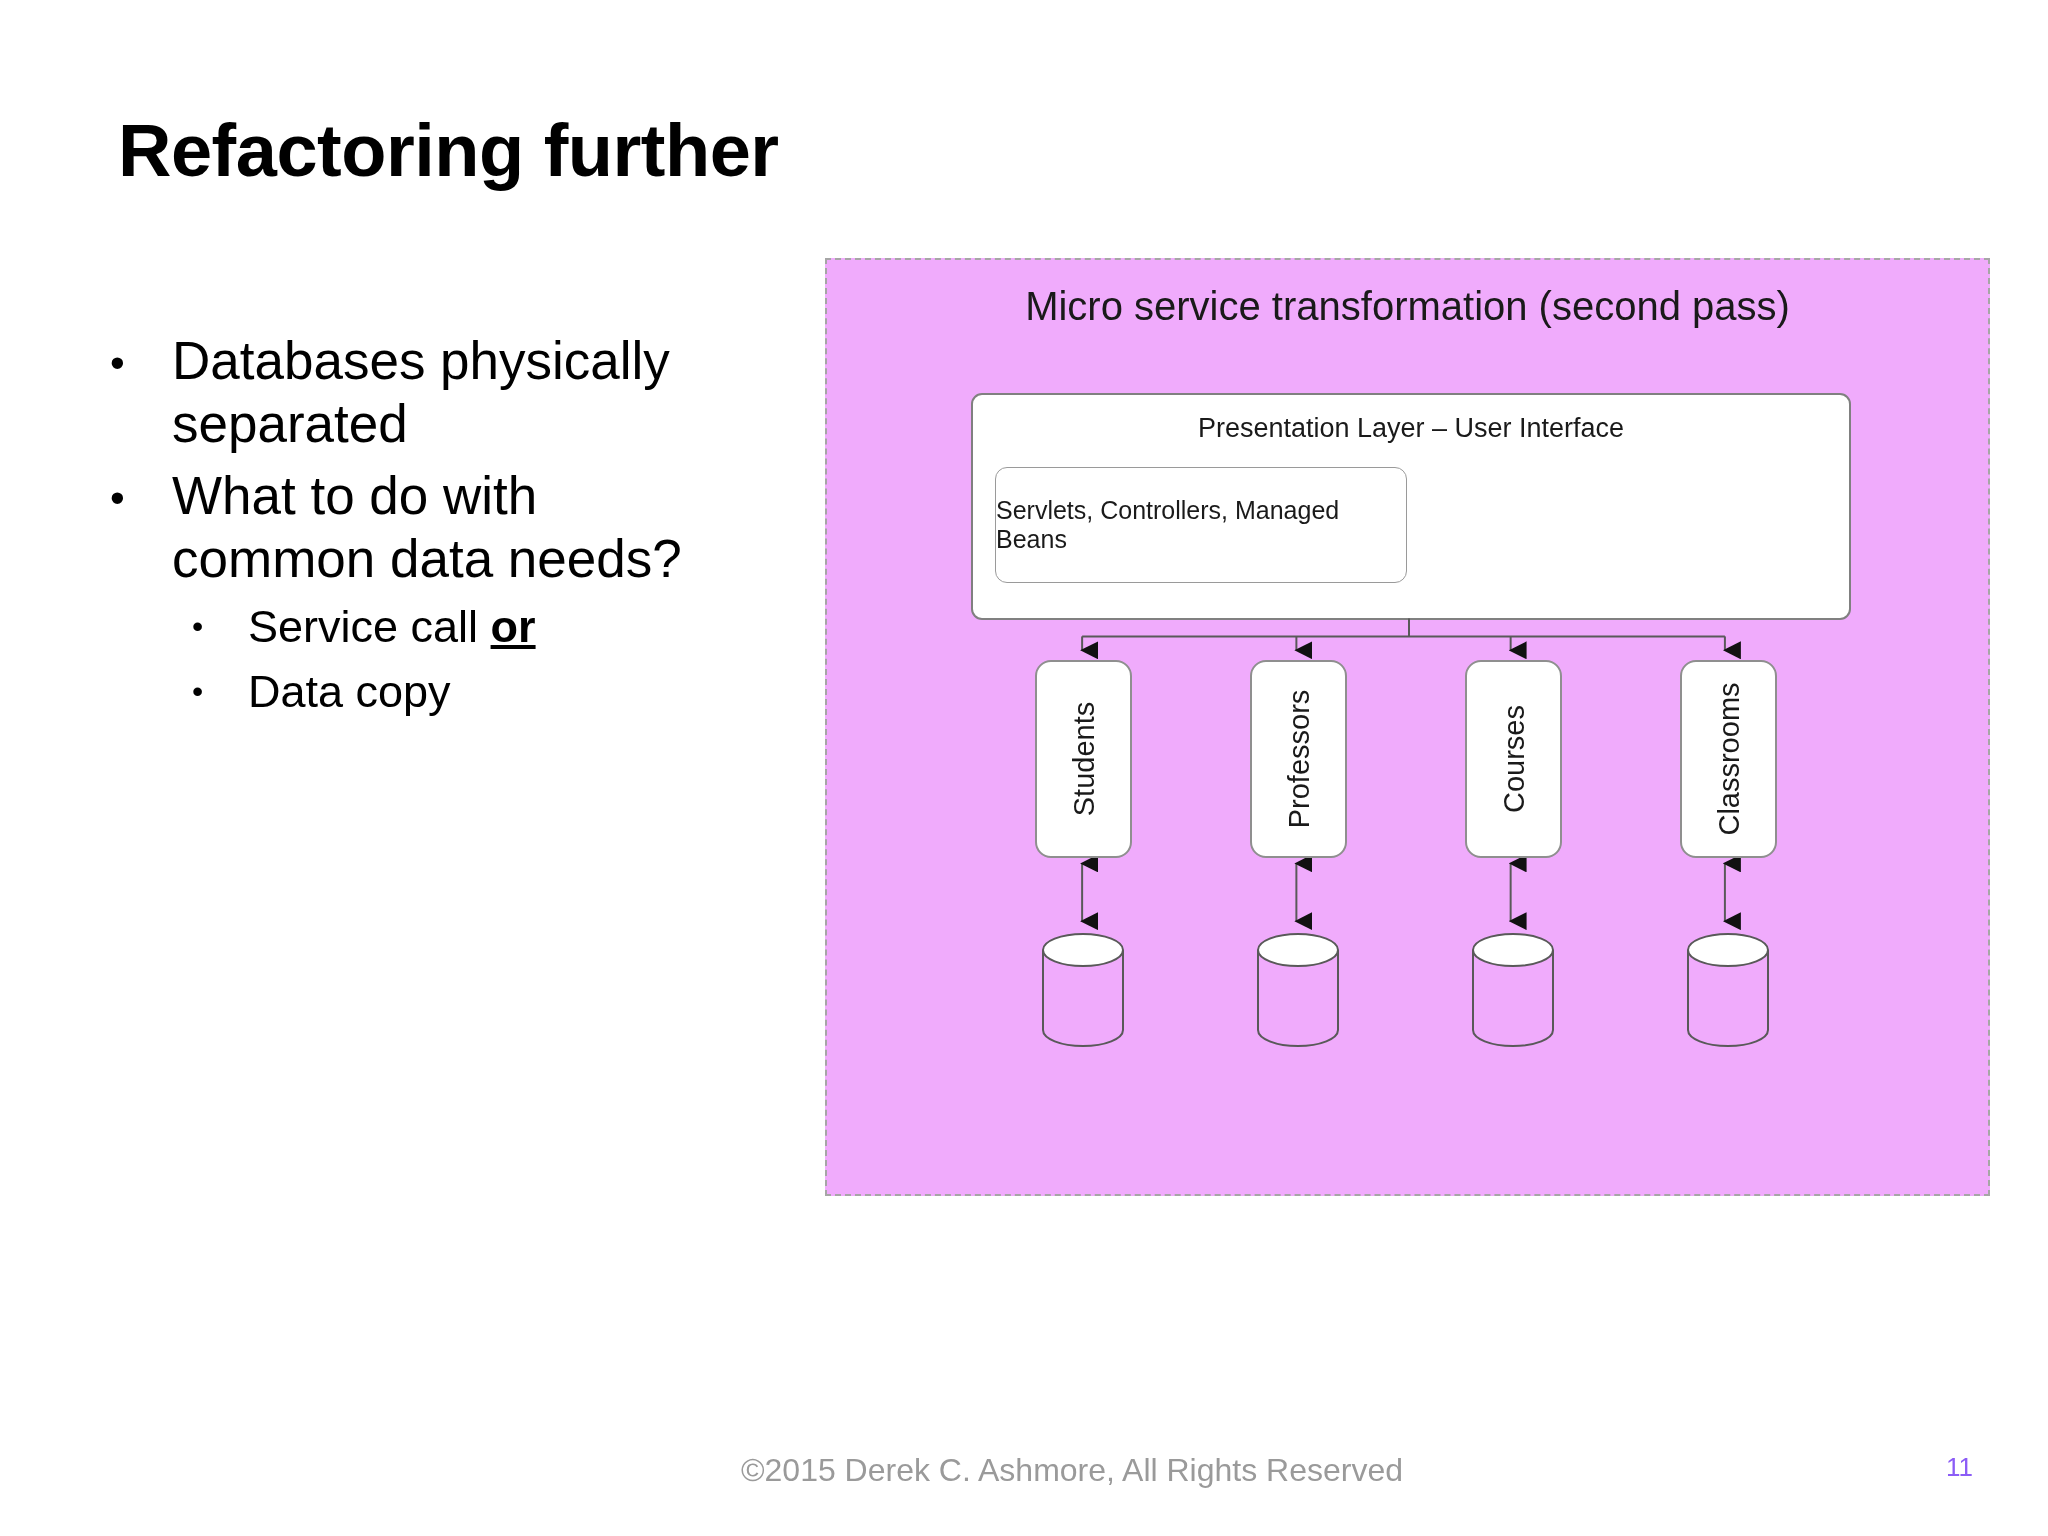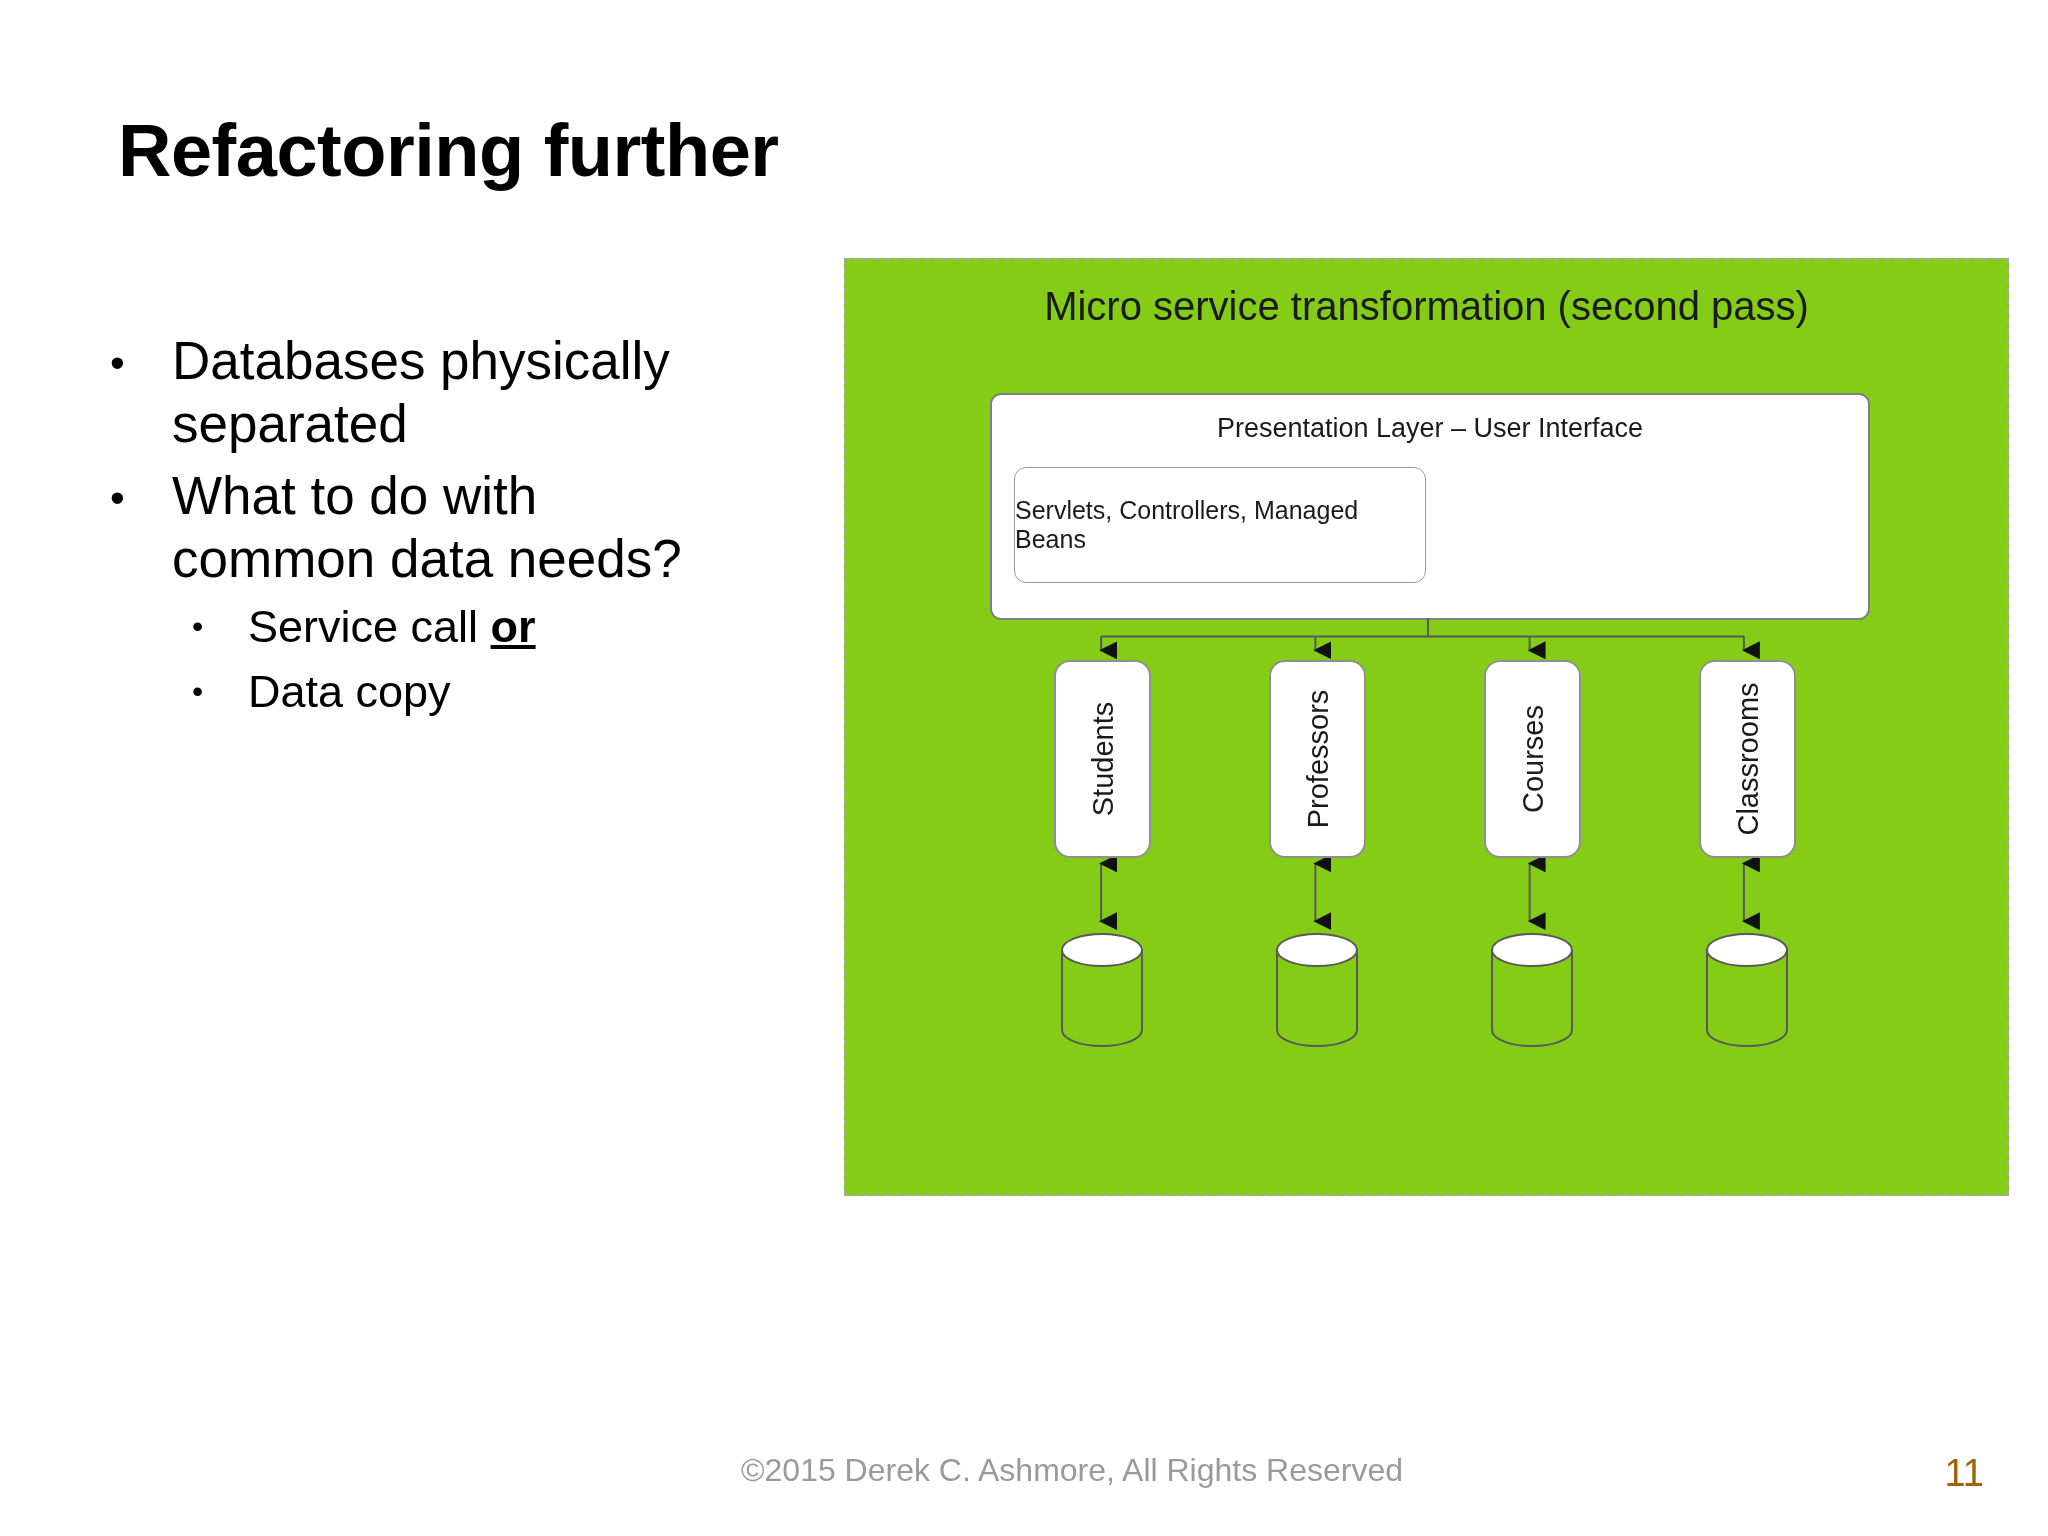--- a/index.html
+++ b/index.html
@@ -77,27 +77,27 @@
     line-height: 1.18;
   }
   .bullet-text .em {
     font-weight: bold;
     text-decoration: underline;
   }
 
   
   .diagram {
     position: absolute;
-    left: 844px;
+    left: 825px;
     top: 258px;
     width: 1165px;
     height: 938px;
     border: 2px dashed #a6a6a6;
     box-sizing: border-box;
-    background: #84cc16;
+    background: #f0abfc;
   }
   .diagram-title {
     position: absolute;
     left: 0;
     top: 24px;
     width: 100%;
     text-align: center;
     font-size: 40px;
     color: #1a1a1a;
   }
@@ -186,24 +186,24 @@
     left: 0;
     top: 1452px;
     width: 2048px;
     text-align: center;
     font-size: 32px;
     color: #9a9a9a;
     margin-left: 48px;
   }
   .footer-page {
     position: absolute;
-    right: 64px;
+    right: 75px;
     top: 1452px;
-    font-size: 38px;
-    color: #a16207;
+    font-size: 26px;
+    color: #8b5cf6;
   }
 </style>
 </head>
 <body>
 
 <div class="slide">
 
   <div class="slide-title">Refactoring further</div>
 
   <div class="bullets">

